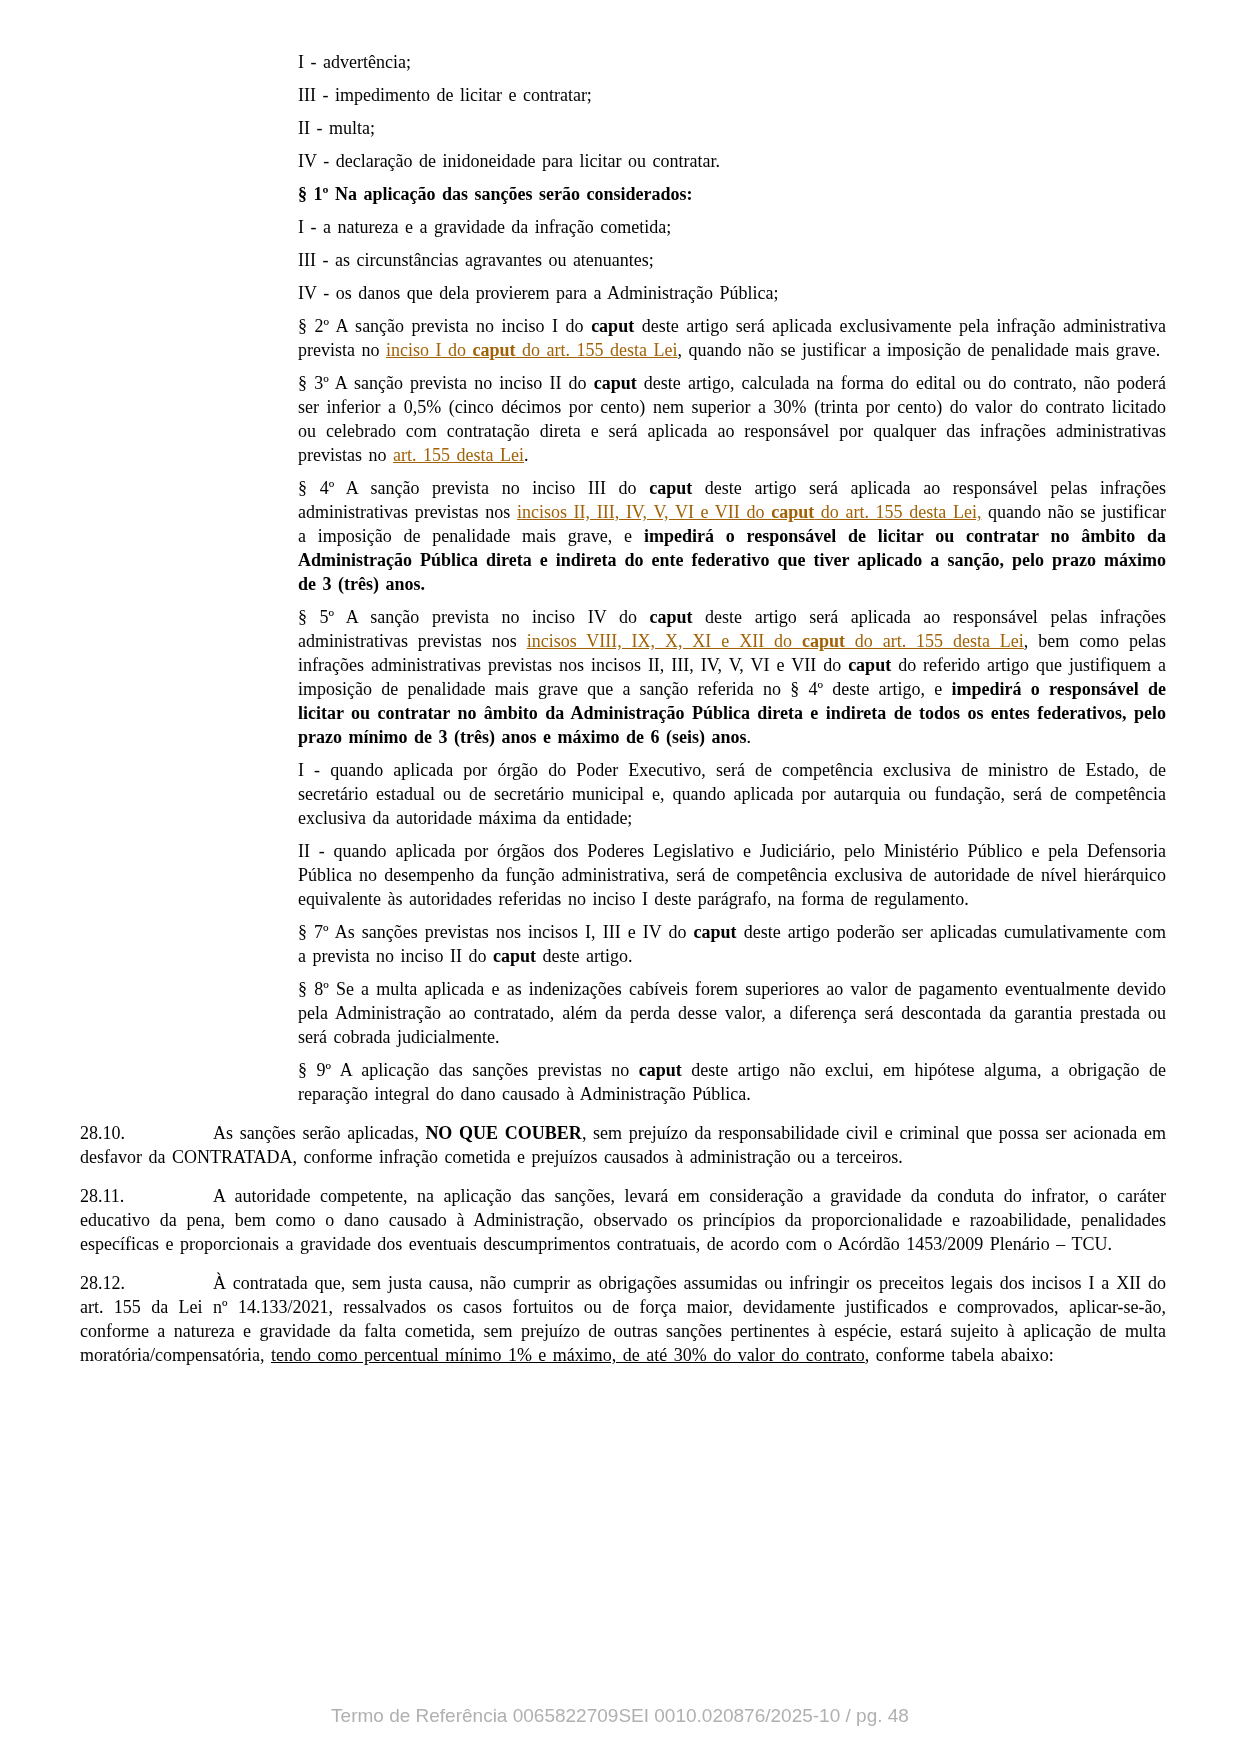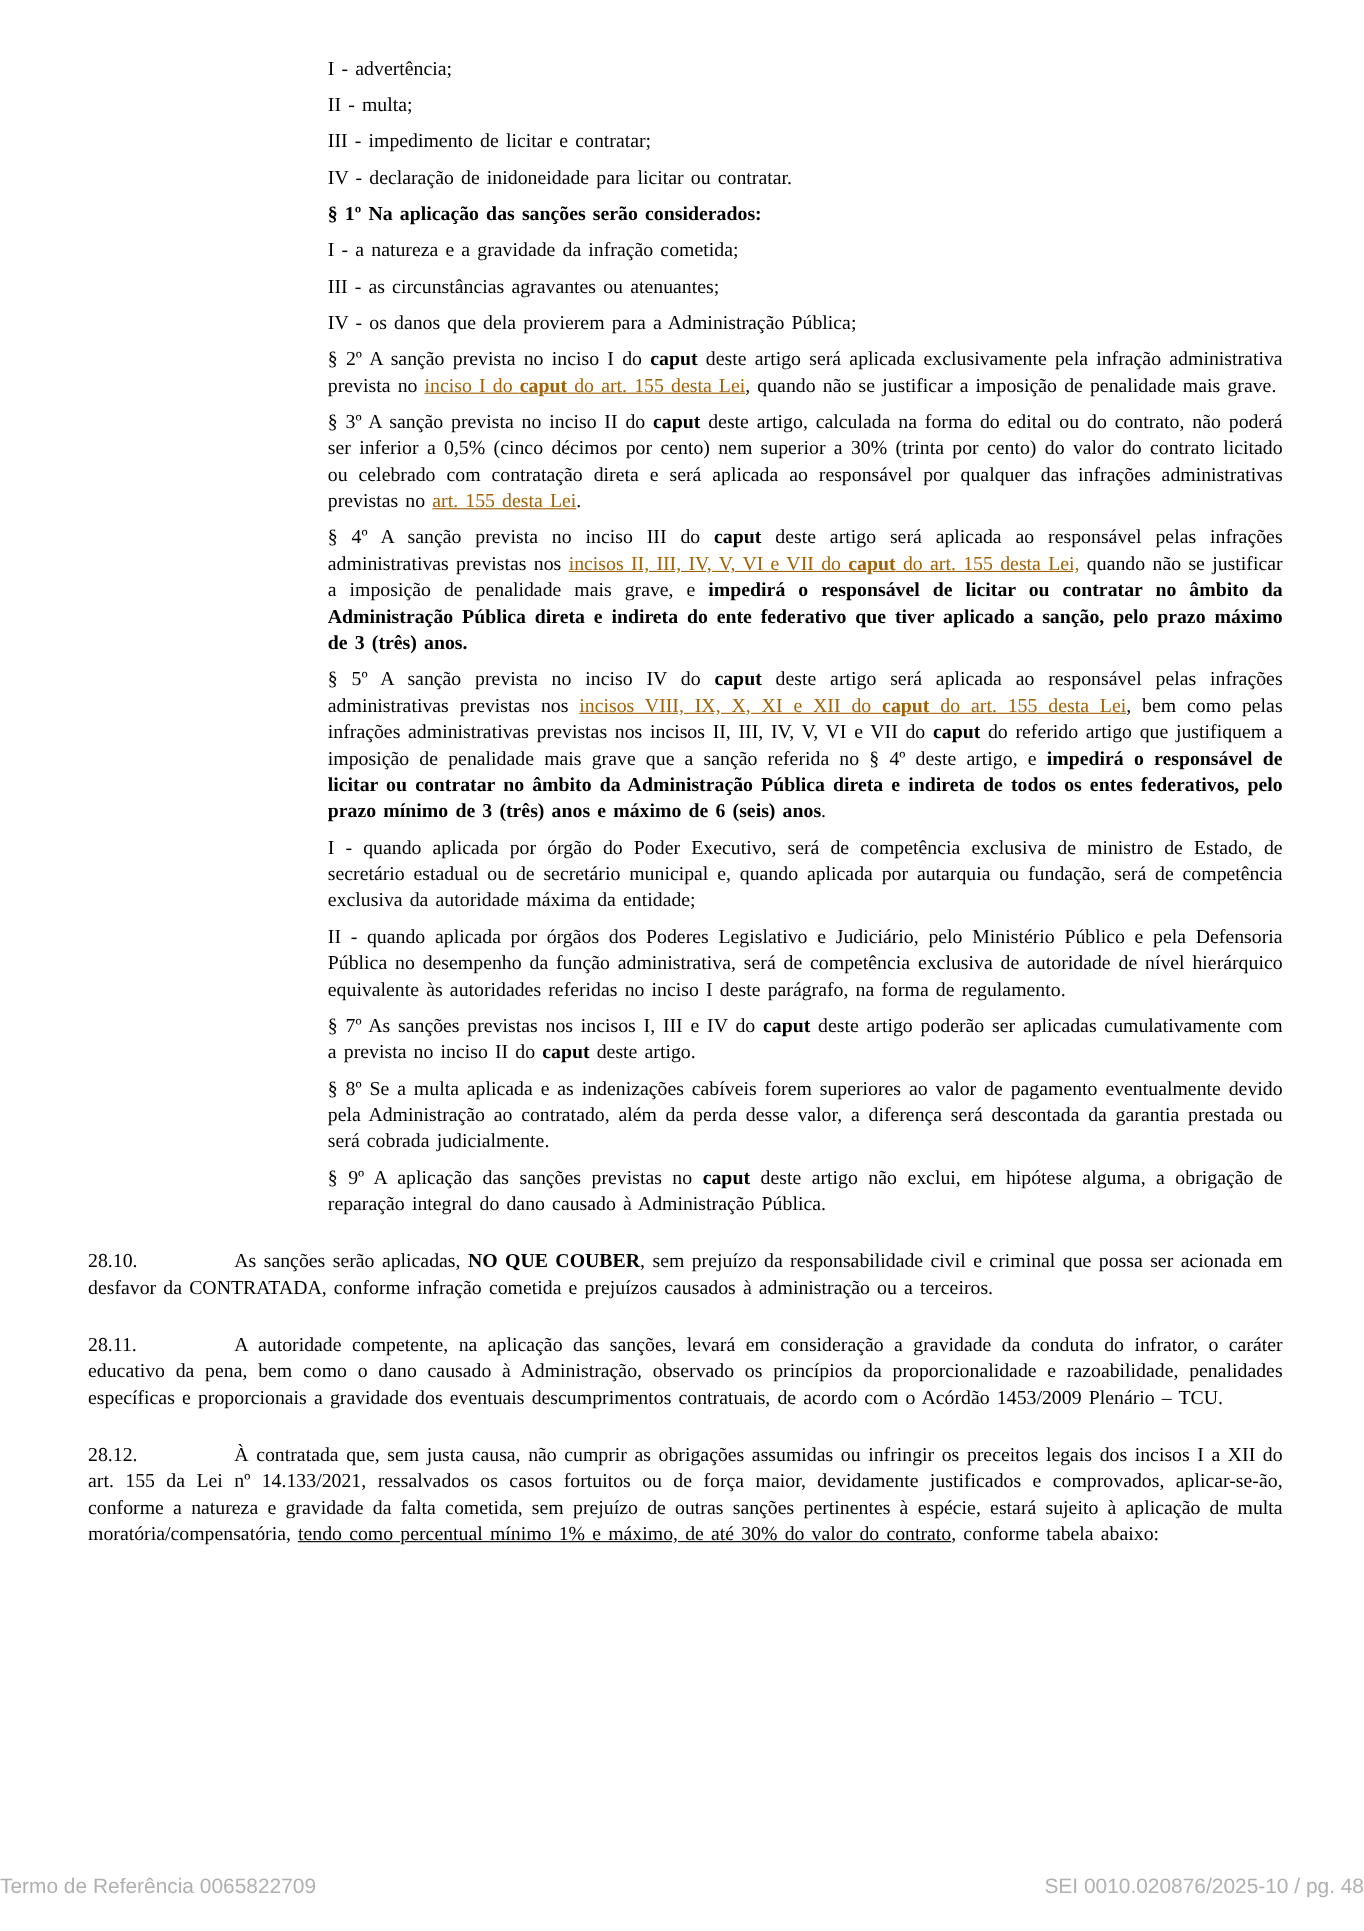--- a/index.html
+++ b/index.html
@@ -19,46 +19,46 @@
     left:80px;
     width:1086px;
   }
   .para{
     margin:0 0 9px 0;
     line-height:24px;
     text-align:justify;
     word-spacing:2px;
   }
   .para.item{ margin-left:218px; }
-  .para.section{ margin-left:0; margin-top:28px; margin-bottom:12px; }
+  .para.section{ margin-left:0; margin-top:15px; margin-bottom:12px; }
   .sec-num{ display:inline-block; width:133px; }
   .b{ font-weight:bold; }
   .u{ text-decoration:underline; }
   a.link{ color:#a16207; text-decoration:underline; cursor:pointer; }
   a.link.b{ font-weight:bold; }
   .footer{
     position:absolute;
     left:0; right:0;
     top:1705px;
     display:flex;
-    justify-content:space-between;
+    justify-content:center;
     font-family:"Liberation Sans", sans-serif;
     font-size:19px;
     color:#b0b0b0;
     white-space:nowrap;
   }
 </style>
 </head>
 <body>
 
 <div class="page">
   <div class="content">
       <p class="para item"><span>I - advertência;</span></p>
+      <p class="para item"><span>III - impedimento de licitar e contratar;</span></p>
       <p class="para item"><span>II - multa;</span></p>
-      <p class="para item"><span>III - impedimento de licitar e contratar;</span></p>
       <p class="para item"><span>IV - declaração de inidoneidade para licitar ou contratar.</span></p>
       <p class="para item"><span class="b">§ 1º Na aplicação das sanções serão considerados:</span></p>
       <p class="para item"><span>I - a natureza e a gravidade da infração cometida;</span></p>
       <p class="para item"><span>III - as circunstâncias agravantes ou atenuantes;</span></p>
       <p class="para item"><span>IV - os danos que dela provierem para a Administração Pública;</span></p>
       <p class="para item"><span>§ 2º A sanção prevista no inciso I do </span><span class="b">caput</span><span> deste artigo será aplicada exclusivamente pela infração administrativa prevista no </span><a class="link" href="#">inciso I do </a><a class="link b" href="#">caput</a><a class="link" href="#"> do art. 155 desta Lei</a><span>, quando não se justificar a imposição de penalidade mais grave.</span></p>
       <p class="para item"><span>§ 3º A sanção prevista no inciso II do </span><span class="b">caput</span><span> deste artigo, calculada na forma do edital ou do contrato, não poderá ser inferior a 0,5% (cinco décimos por cento) nem superior a 30% (trinta por cento) do valor do contrato licitado ou celebrado com contratação direta e será aplicada ao responsável por qualquer das infrações administrativas previstas no </span><a class="link" href="#">art. 155 desta Lei</a><span>.</span></p>
       <p class="para item"><span>§ 4º A sanção prevista no inciso III do </span><span class="b">caput</span><span> deste artigo será aplicada ao responsável pelas infrações administrativas previstas nos </span><a class="link" href="#">incisos II, III, IV, V, VI e VII do </a><a class="link b" href="#">caput</a><a class="link" href="#"> do art. 155 desta Lei,</a><span> quando não se justificar a imposição de penalidade mais grave, e </span><span class="b">impedirá o responsável de licitar ou contratar no âmbito da Administração Pública direta e indireta do ente federativo que tiver aplicado a sanção, pelo prazo máximo de 3 (três) anos.</span></p>
       <p class="para item"><span>§ 5º A sanção prevista no inciso IV do </span><span class="b">caput</span><span> deste artigo será aplicada ao responsável pelas infrações administrativas previstas nos </span><a class="link" href="#">incisos VIII, IX, X, XI e XII do </a><a class="link b" href="#">caput</a><a class="link" href="#"> do art. 155 desta Lei</a><span>, bem como pelas infrações administrativas previstas nos incisos II, III, IV, V, VI e VII do </span><span class="b">caput</span><span> do referido artigo que justifiquem a imposição de penalidade mais grave que a sanção referida no § 4º deste artigo, e </span><span class="b">impedirá o responsável de licitar ou contratar no âmbito da Administração Pública direta e indireta de todos os entes federativos, pelo prazo mínimo de 3 (três) anos e máximo de 6 (seis) anos</span><span>.</span></p>
       <p class="para item"><span>I - quando aplicada por órgão do Poder Executivo, será de competência exclusiva de ministro de Estado, de secretário estadual ou de secretário municipal e, quando aplicada por autarquia ou fundação, será de competência exclusiva da autoridade máxima da entidade;</span></p>

